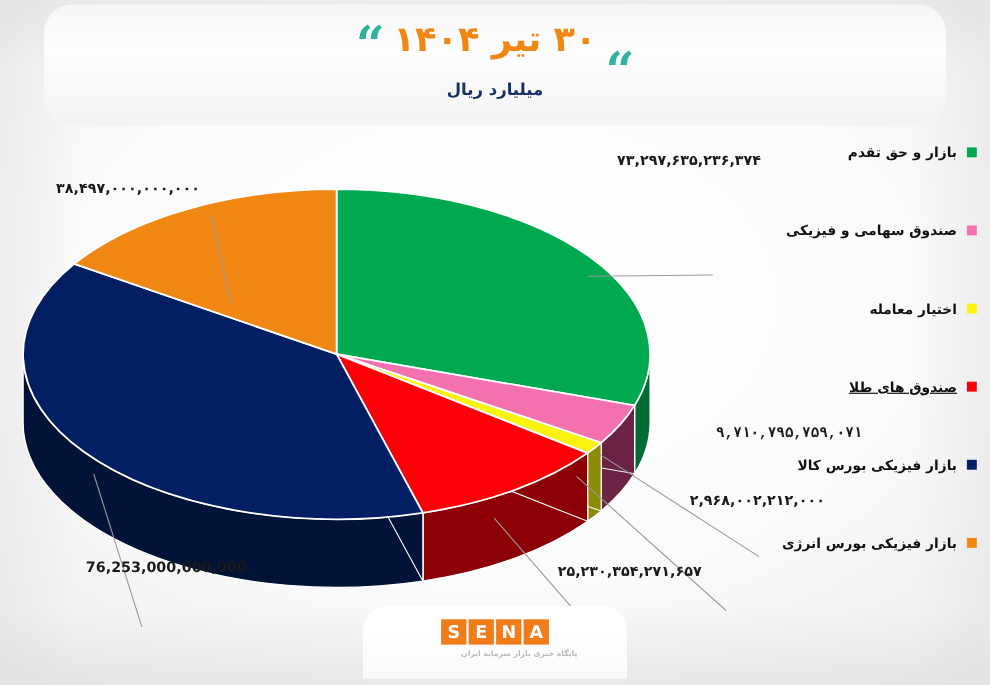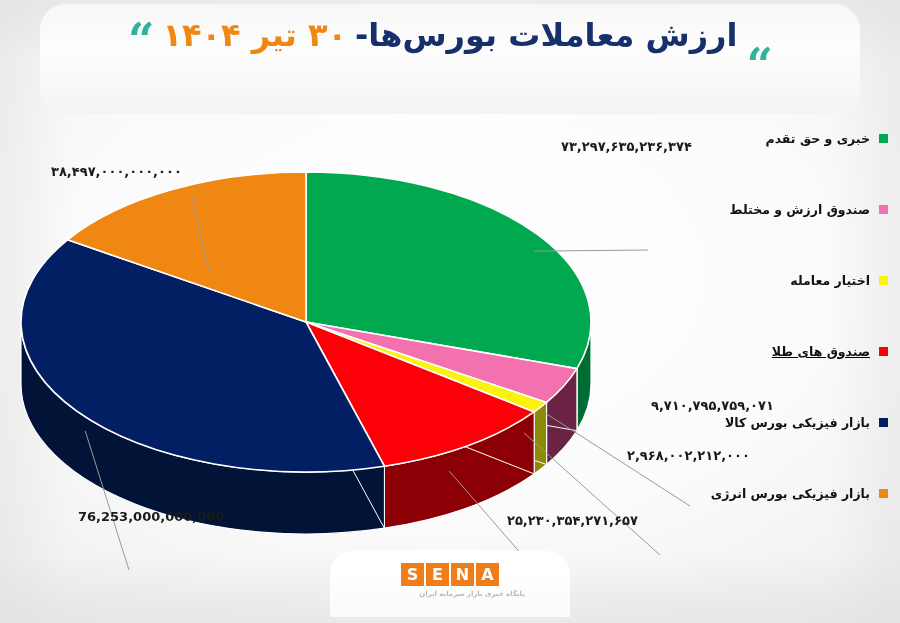--- a/index.html
+++ b/index.html
@@ -101,25 +101,25 @@
 </style>
 </head>
 <body>
 
 <div id="stage">
 
   <div class="header-plate"></div>
 
   <div class="title-row">
     <span class="quote-mark quote-open">”</span>
-    <span class="title-text">ارزش معاملات بورس‌ها-</span>
     <span class="title-text title-accent">۳۰ تیر ۱۴۰۴</span>
     <span class="quote-mark">“</span>
   </div>
 
+  <div class="subtitle">میلیارد ریال</div>
 
   <div id="chart-area">
     <svg id="pie-svg" width="720" height="470" viewBox="0 0 720 470">
         <g>
           <path d="M 591 222
                  A 285 150 0 0 1 576.8712048342259 268.6429545102426
                  L 576.8712048342259 330.6429545102426
                  A 285 150 0 0 0 591 284 Z" fill="#006b33" stroke="#ffffff" stroke-width="1.2"></path>
           <path d="M 306 222 L 576.8712048342259 268.6429545102426 L 576.8712048342259 330.6429545102426 L 306 284 Z" fill="#006b33" stroke="#ffffff" stroke-width="1"></path>
           <path d="M 576.8712048342259 268.6429545102426
@@ -165,34 +165,34 @@
           <polyline points="545.6694448051647,313.282228626105 690,406" fill="none" stroke="#9a9a9a" stroke-width="1"></polyline>
           <polyline points="524.0950212981093,332.98612474027937 660,455" fill="none" stroke="#9a9a9a" stroke-width="1"></polyline>
           <polyline points="449.241338125803,371.08663872274076 570,510" fill="none" stroke="#9a9a9a" stroke-width="1"></polyline>
           <polyline points="85.21267735227406,330.8940489026216 140,505" fill="none" stroke="#9a9a9a" stroke-width="1"></polyline>
           <polyline points="191.6717350446567,96.14497377269304 210,176" fill="none" stroke="#9a9a9a" stroke-width="1"></polyline>
         </g>
       </svg>
   </div>
 
   <div class="dlabel" id="lab-0" style="left:561px;top:139px;">۷۳,۲۹۷,۶۳۵,۲۳۶,۳۷۴</div>
-  <div class="dlabel" id="lab-1" style="left:651px;top:398px;">۹,۷۱۰,۷۹۵,۷۵۹,۰۷۱</div>
+  <div class="dlabel" id="lab-1" style="left:651px;top:386px;font-family:Liberation Mono, monospace;">۹,۷۱۰,۷۹۵,۷۵۹,۰۷۱</div>
   <div class="dlabel" id="lab-2" style="left:627px;top:448px;">۲,۹۶۸,۰۰۲,۲۱۲,۰۰۰</div>
   <div class="dlabel" id="lab-3" style="left:507px;top:513px;">۲۵,۲۳۰,۳۵۴,۲۷۱,۶۵۷</div>
   <div class="dlabel" id="lab-4" style="left:78px;top:509px;">76,253,000,000,000</div>
   <div class="dlabel" id="lab-5" style="left:51px;top:164px;">۳۸,۴۹۷,۰۰۰,۰۰۰,۰۰۰</div>
 
   <div id="legend">
     <div class="legend-item" style="margin-top:0;">
       <span class="legend-swatch" style="background: rgb(0, 168, 79);"></span>
-      <span class="legend-label">خبری و حق تقدم</span>
+      <span class="legend-label">بازار و حق تقدم</span>
     </div>
     <div class="legend-item" style="margin-top:55px;">
       <span class="legend-swatch" style="background: rgb(244, 113, 176);"></span>
-      <span class="legend-label">صندوق ارزش و مختلط</span>
+      <span class="legend-label">صندوق سهامی و فیزیکی</span>
     </div>
     <div class="legend-item" style="margin-top:55px;">
       <span class="legend-swatch" style="background: rgb(251, 242, 13);"></span>
       <span class="legend-label">اختیار معامله</span>
     </div>
     <div class="legend-item" style="margin-top:55px;text-decoration:underline;">
       <span class="legend-swatch" style="background: rgb(251, 0, 7);"></span>
       <span class="legend-label">صندوق های طلا</span>
     </div>
     <div class="legend-item" style="margin-top:55px;">

